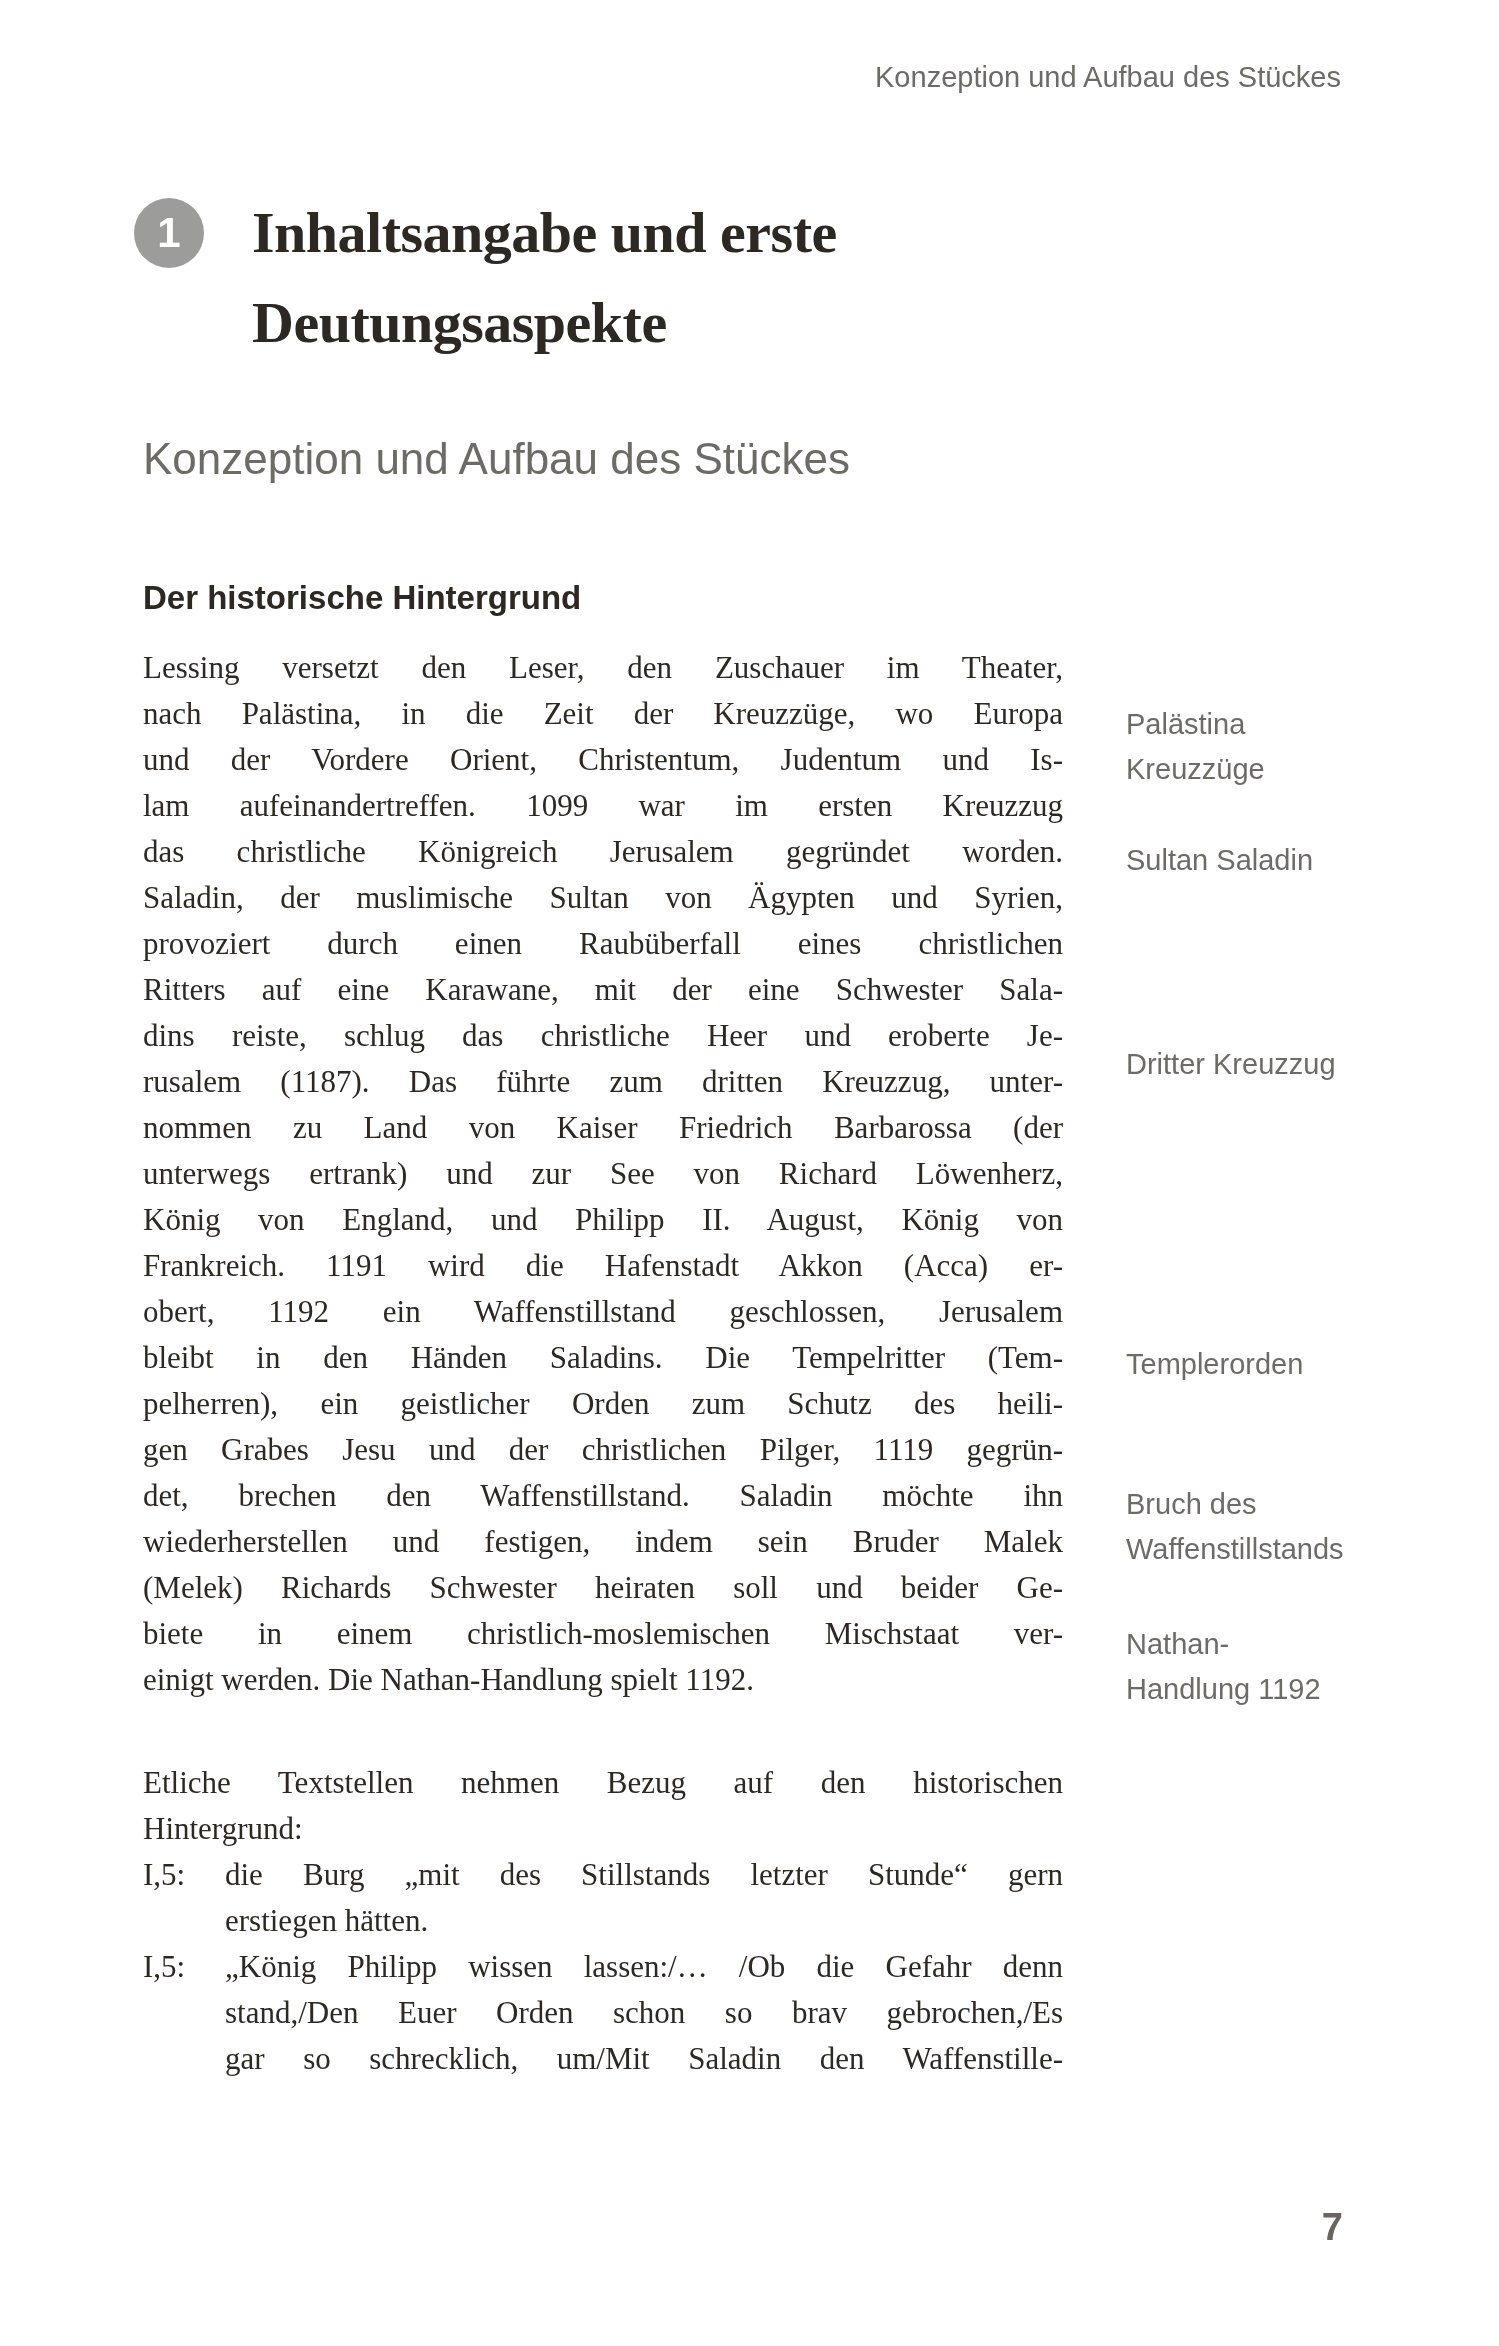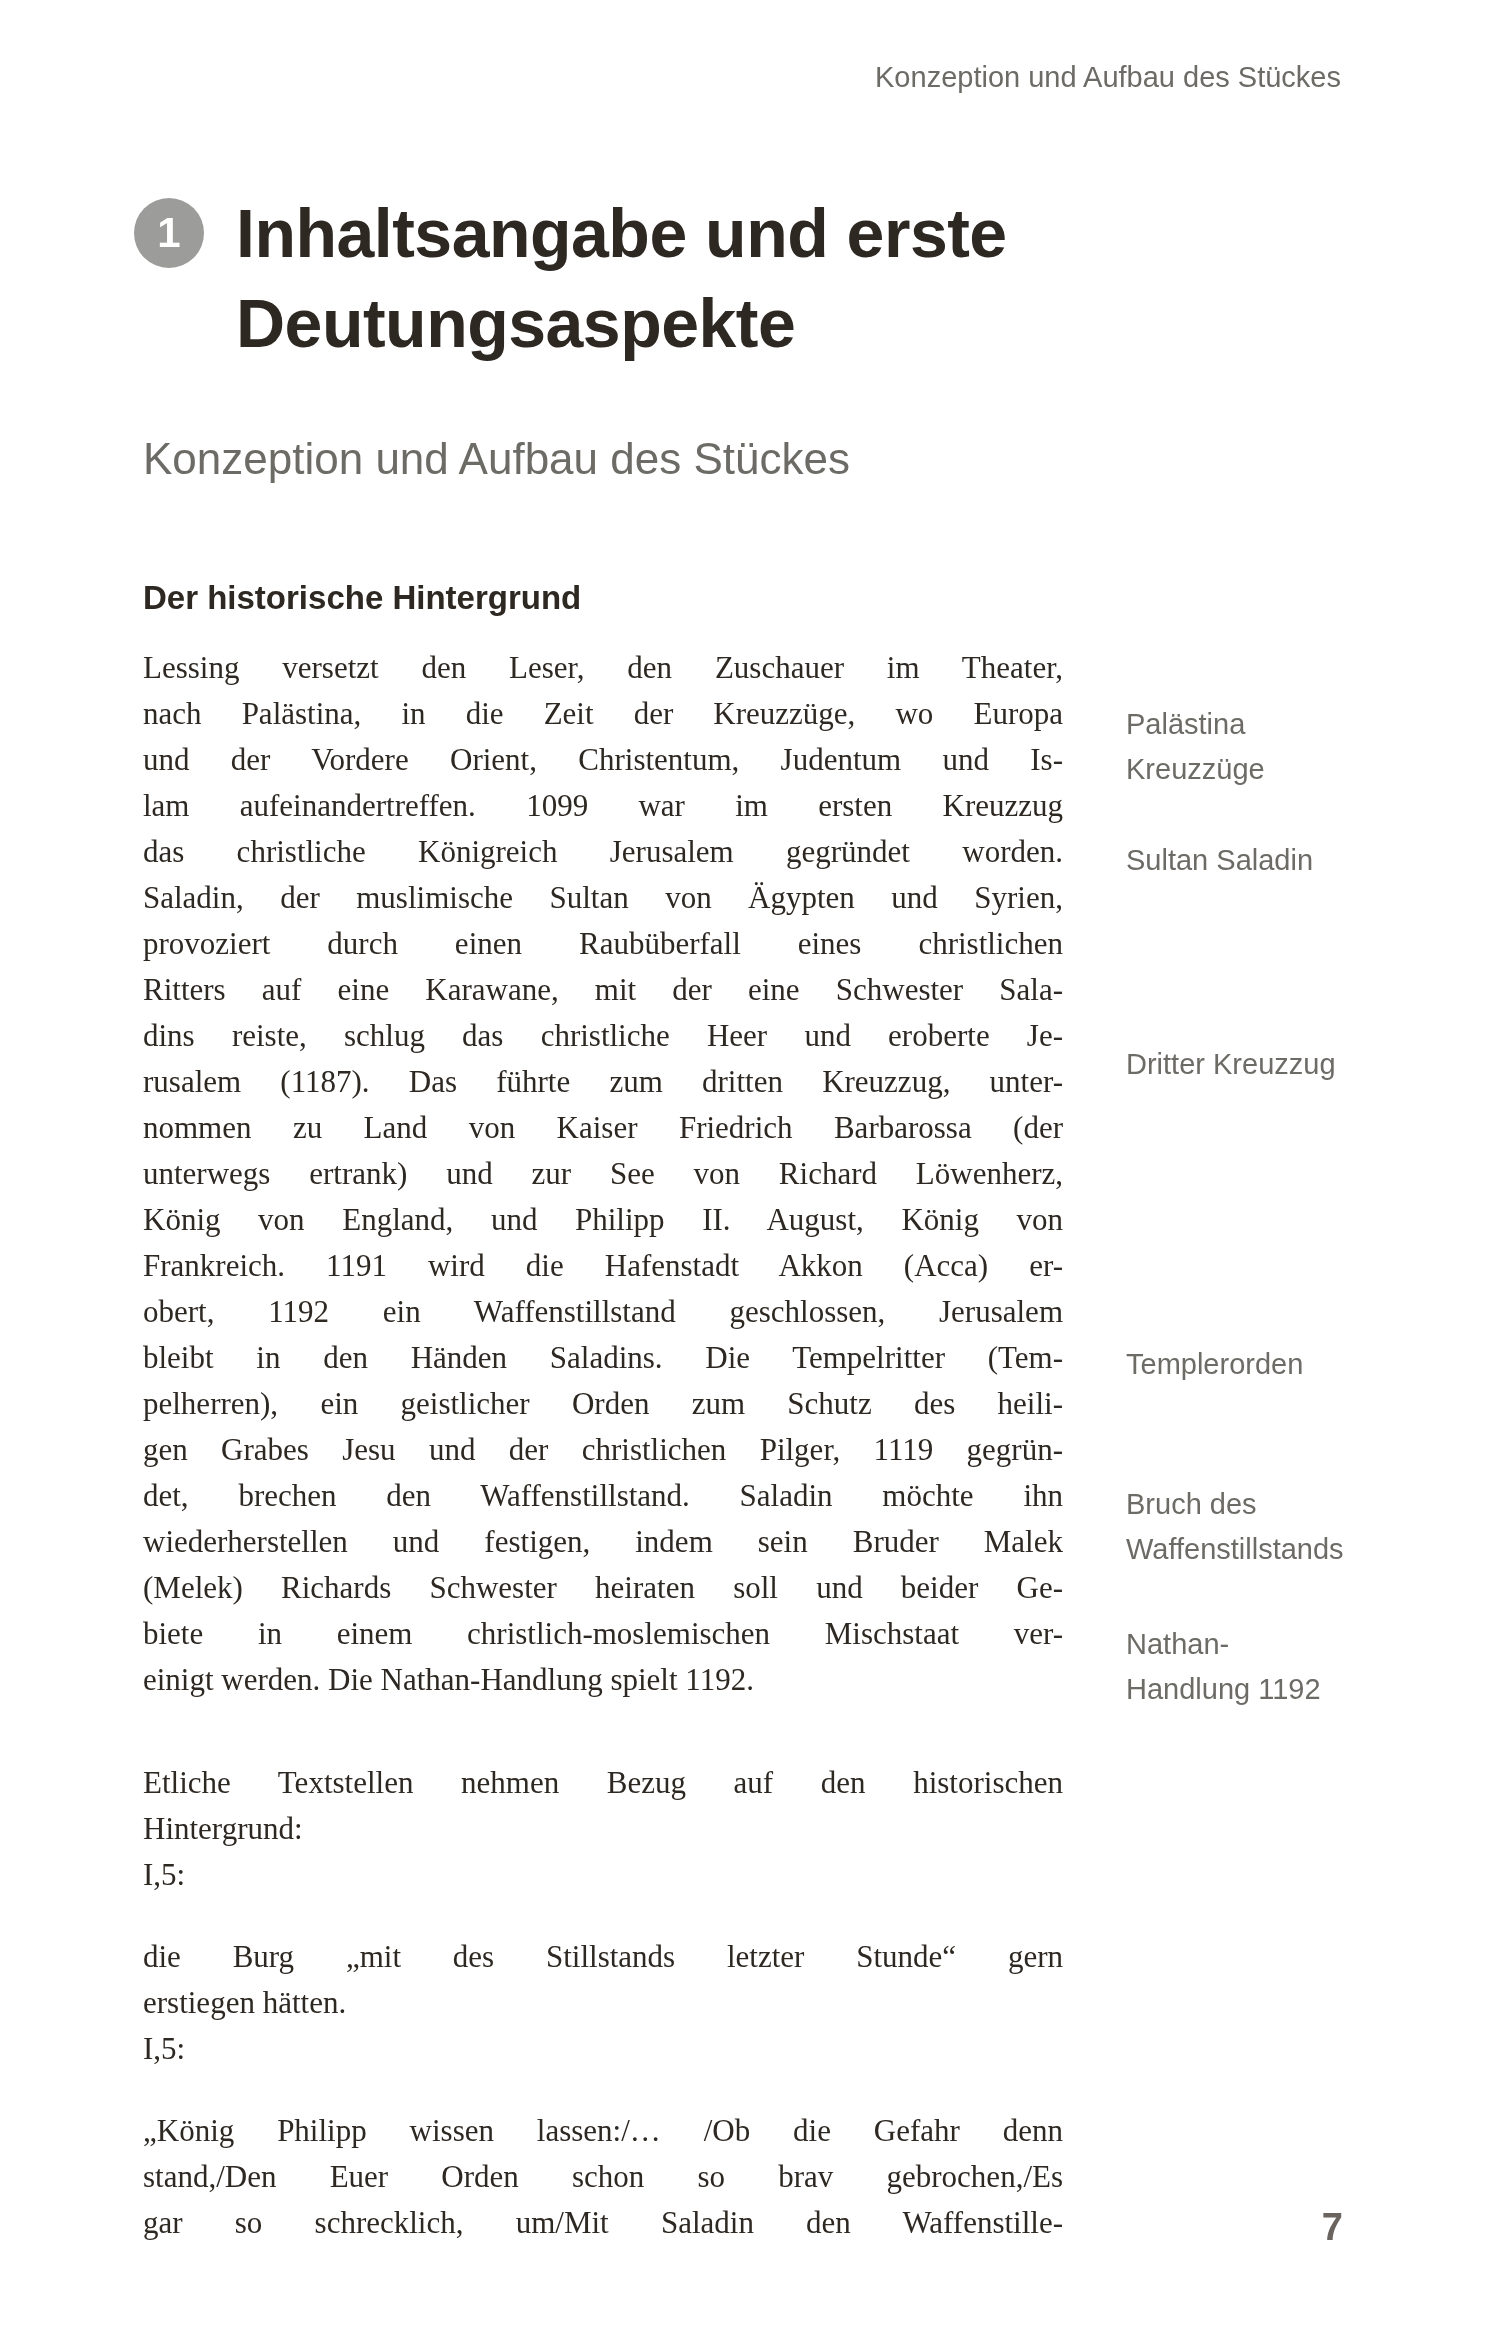--- a/index.html
+++ b/index.html
@@ -22,23 +22,23 @@
 
   .chapter-badge{
     position:absolute;left:134px;top:198px;
     width:70px;height:70px;border-radius:50%;
     background:var(--c-badge,#9c9c9a);
     display:flex;align-items:center;justify-content:center;
     font-family:"Liberation Sans", sans-serif;
     font-weight:700;font-size:42px;color:#ffffff;
   }
   .chapter-title{
-    position:absolute;left:236px;top:188px;
-    font-family:Liberation Sans, sans-serif;
-    font-weight:700;font-size:68px;line-height:90px;
+    position:absolute;left:252px;top:188px;
+    font-family:Liberation Serif, serif;
+    font-weight:700;font-size:58px;line-height:90px;
     letter-spacing:-0.5px;
     color:var(--c-text,#2e2822);
   }
 
   .section-heading{
     position:absolute;left:143px;top:433px;
     font-family:"Liberation Sans", sans-serif;
     font-size:44px;line-height:52px;
     color:var(--c-muted,#6d6b66);
     white-space:nowrap;
@@ -66,21 +66,21 @@
     font-family:"Liberation Sans", sans-serif;
     font-size:29px;line-height:45px;
     color:var(--c-muted,#6d6b66);
     white-space:pre-line;
   }
 
   .textstellen{
     position:absolute;left:143px;top:1760px;width:920px;
     font-size:31px;line-height:46px;
   }
-  .ts-item{display:flex;flex-direction:column;}
+  .ts-item{display:flex;}
   .ts-ref{width:82px;flex:0 0 82px;}
   .ts-lines{flex:1 1 auto;min-width:0;}
 
   .page-number{
     position:absolute;top:2206px;right:112px;
     font-family:"Liberation Sans", sans-serif;
     font-weight:700;font-size:38px;
     color:var(--c-pagenum,#6b645e);
   }
 </style>

